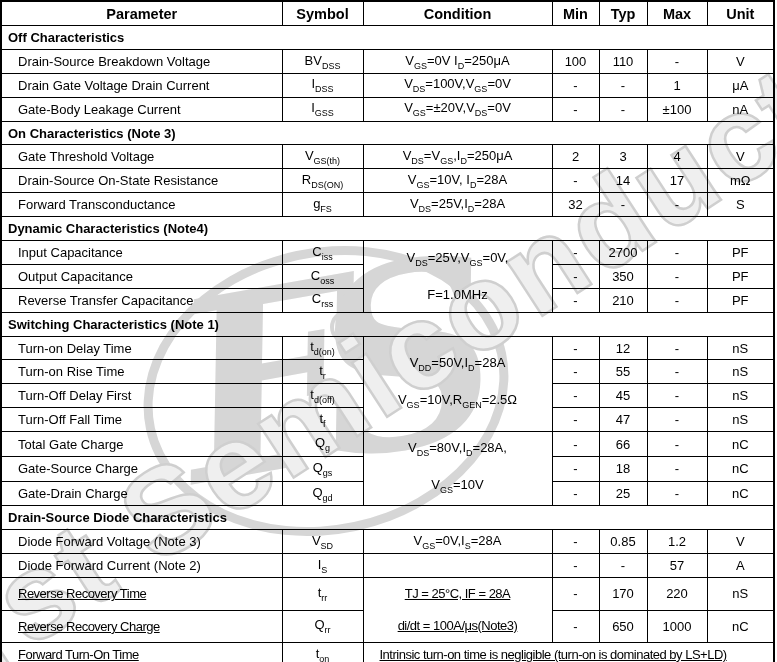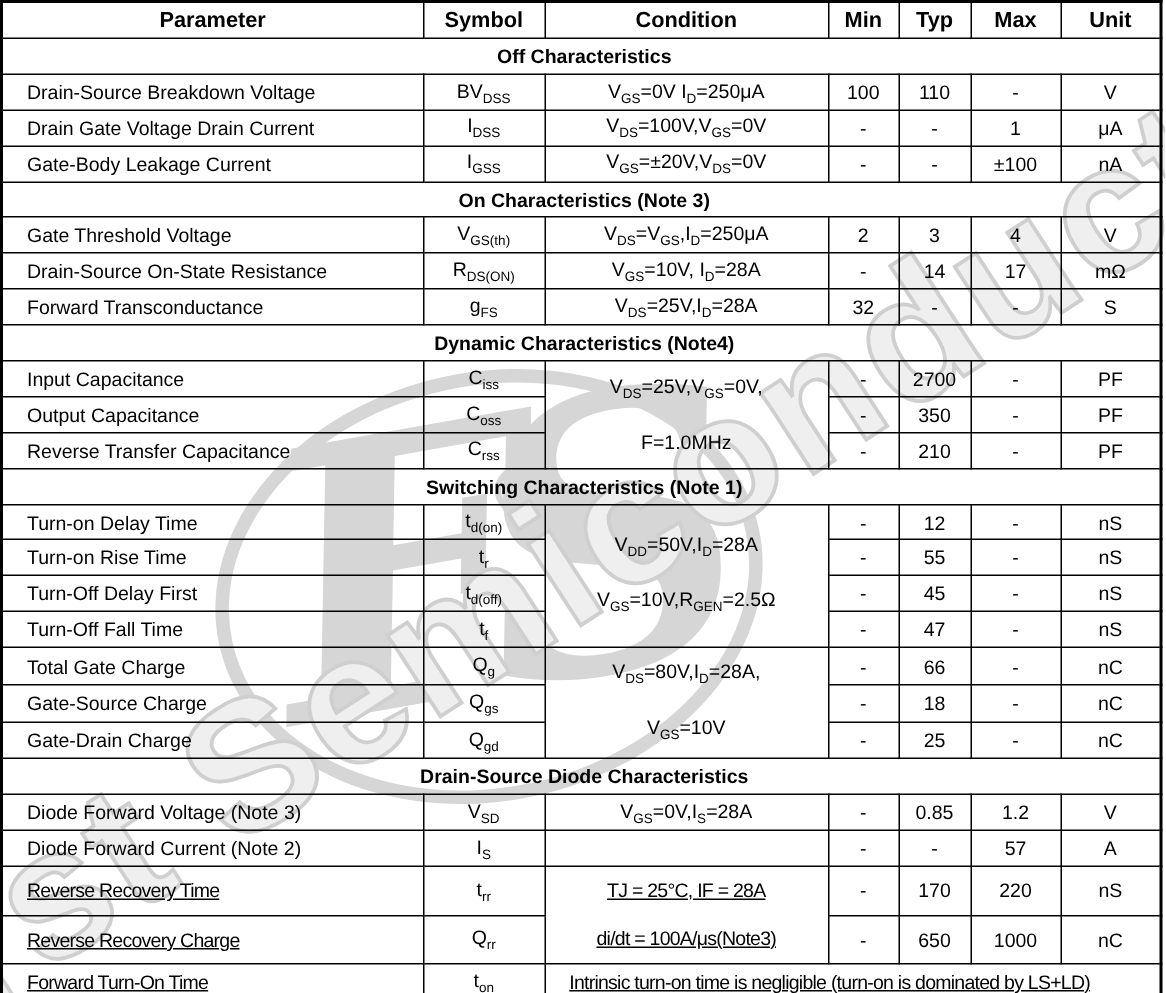--- a/index.html
+++ b/index.html
@@ -23,21 +23,21 @@
   
   table.tbl{position:relative;z-index:1;border-collapse:collapse;table-layout:fixed;
             width:775px;background:transparent;}
   .tbl th,.tbl td{border:1px solid #000;padding:0 2px;vertical-align:middle;
                   overflow:hidden;white-space:nowrap;background:transparent;}
   .tbl{border:2px solid #000;}
   .tbl th{font-size:14.5px;font-weight:bold;text-align:center;height:23px;}
   .tbl td{font-size:13px;height:22.9px;}
   td.p{text-align:left;padding-left:16px;}
   td.c{text-align:center;}
-  tr.section td{font-weight:bold;text-align:center;padding-left:6px;}
+  tr.section td{font-weight:bold;text-align:left;padding-left:6px;}
   sub{font-size:9px;}
   .nar{letter-spacing:-0.5px;font-size:12.3px;text-decoration:underline;}
   .cond2l div{line-height:32px;}
   tr.stub td{height:8px;}
 </style>
 </head>
 <body>
 
 <div class="stage">
 

